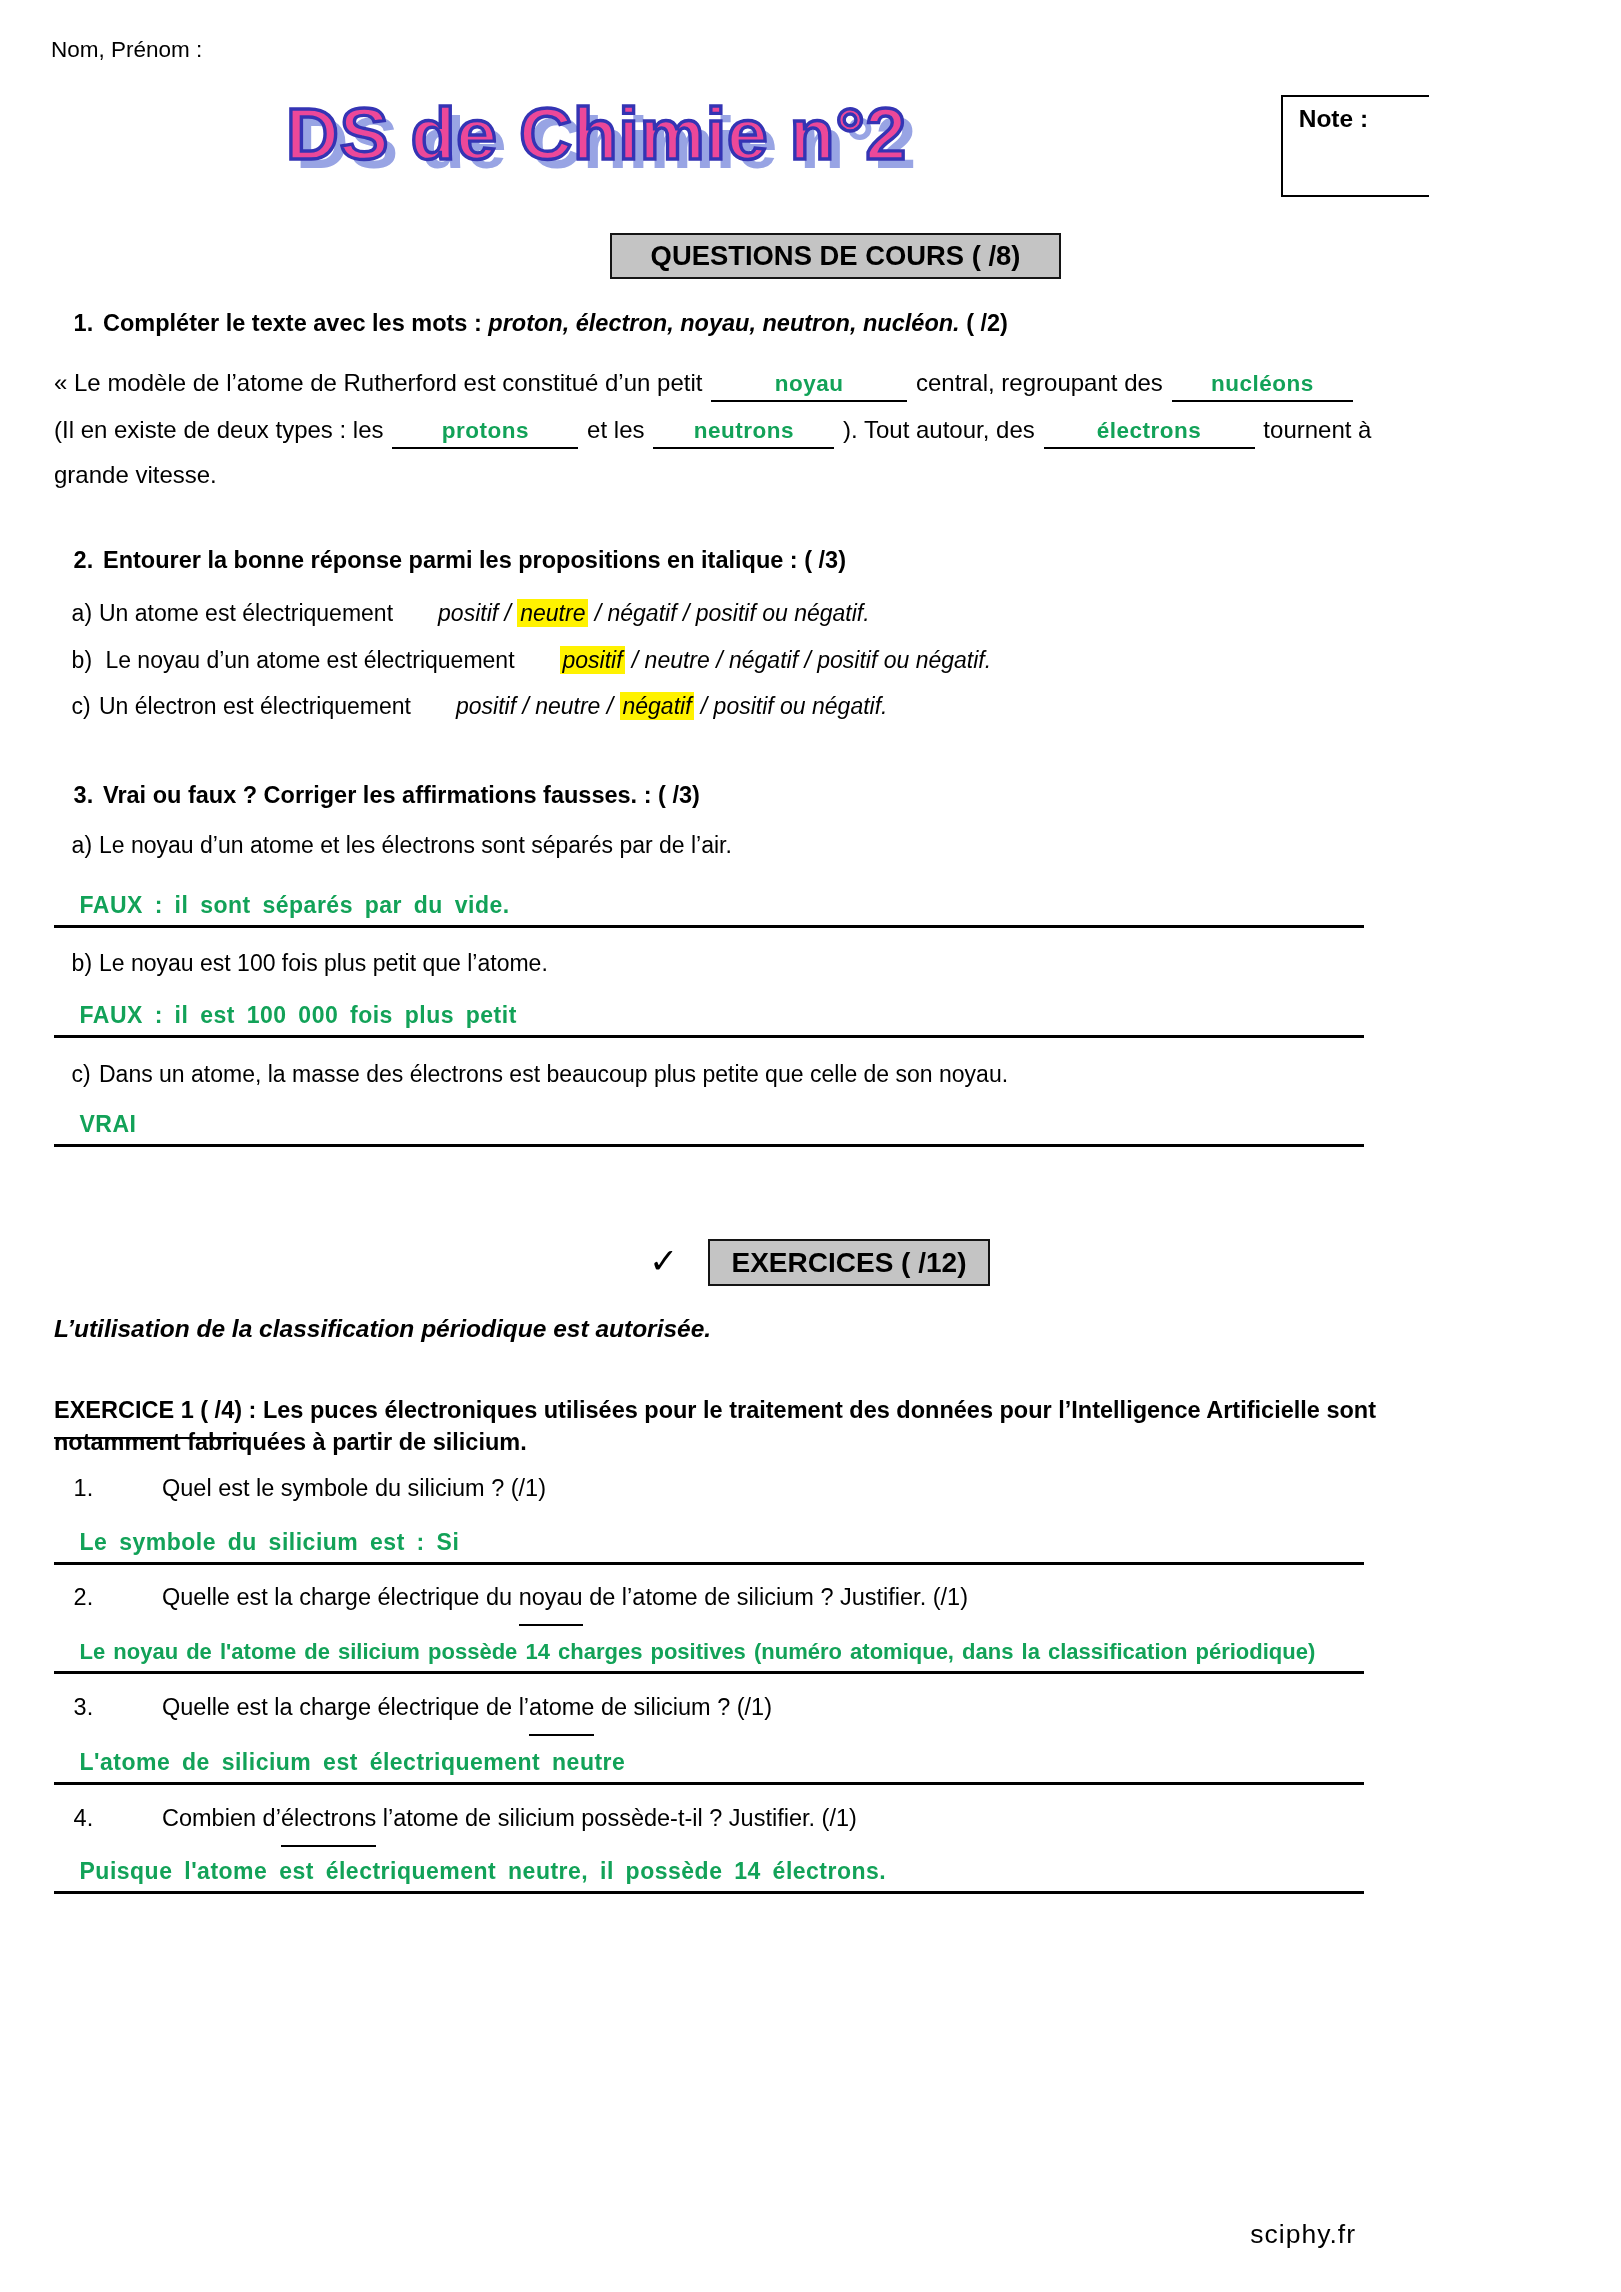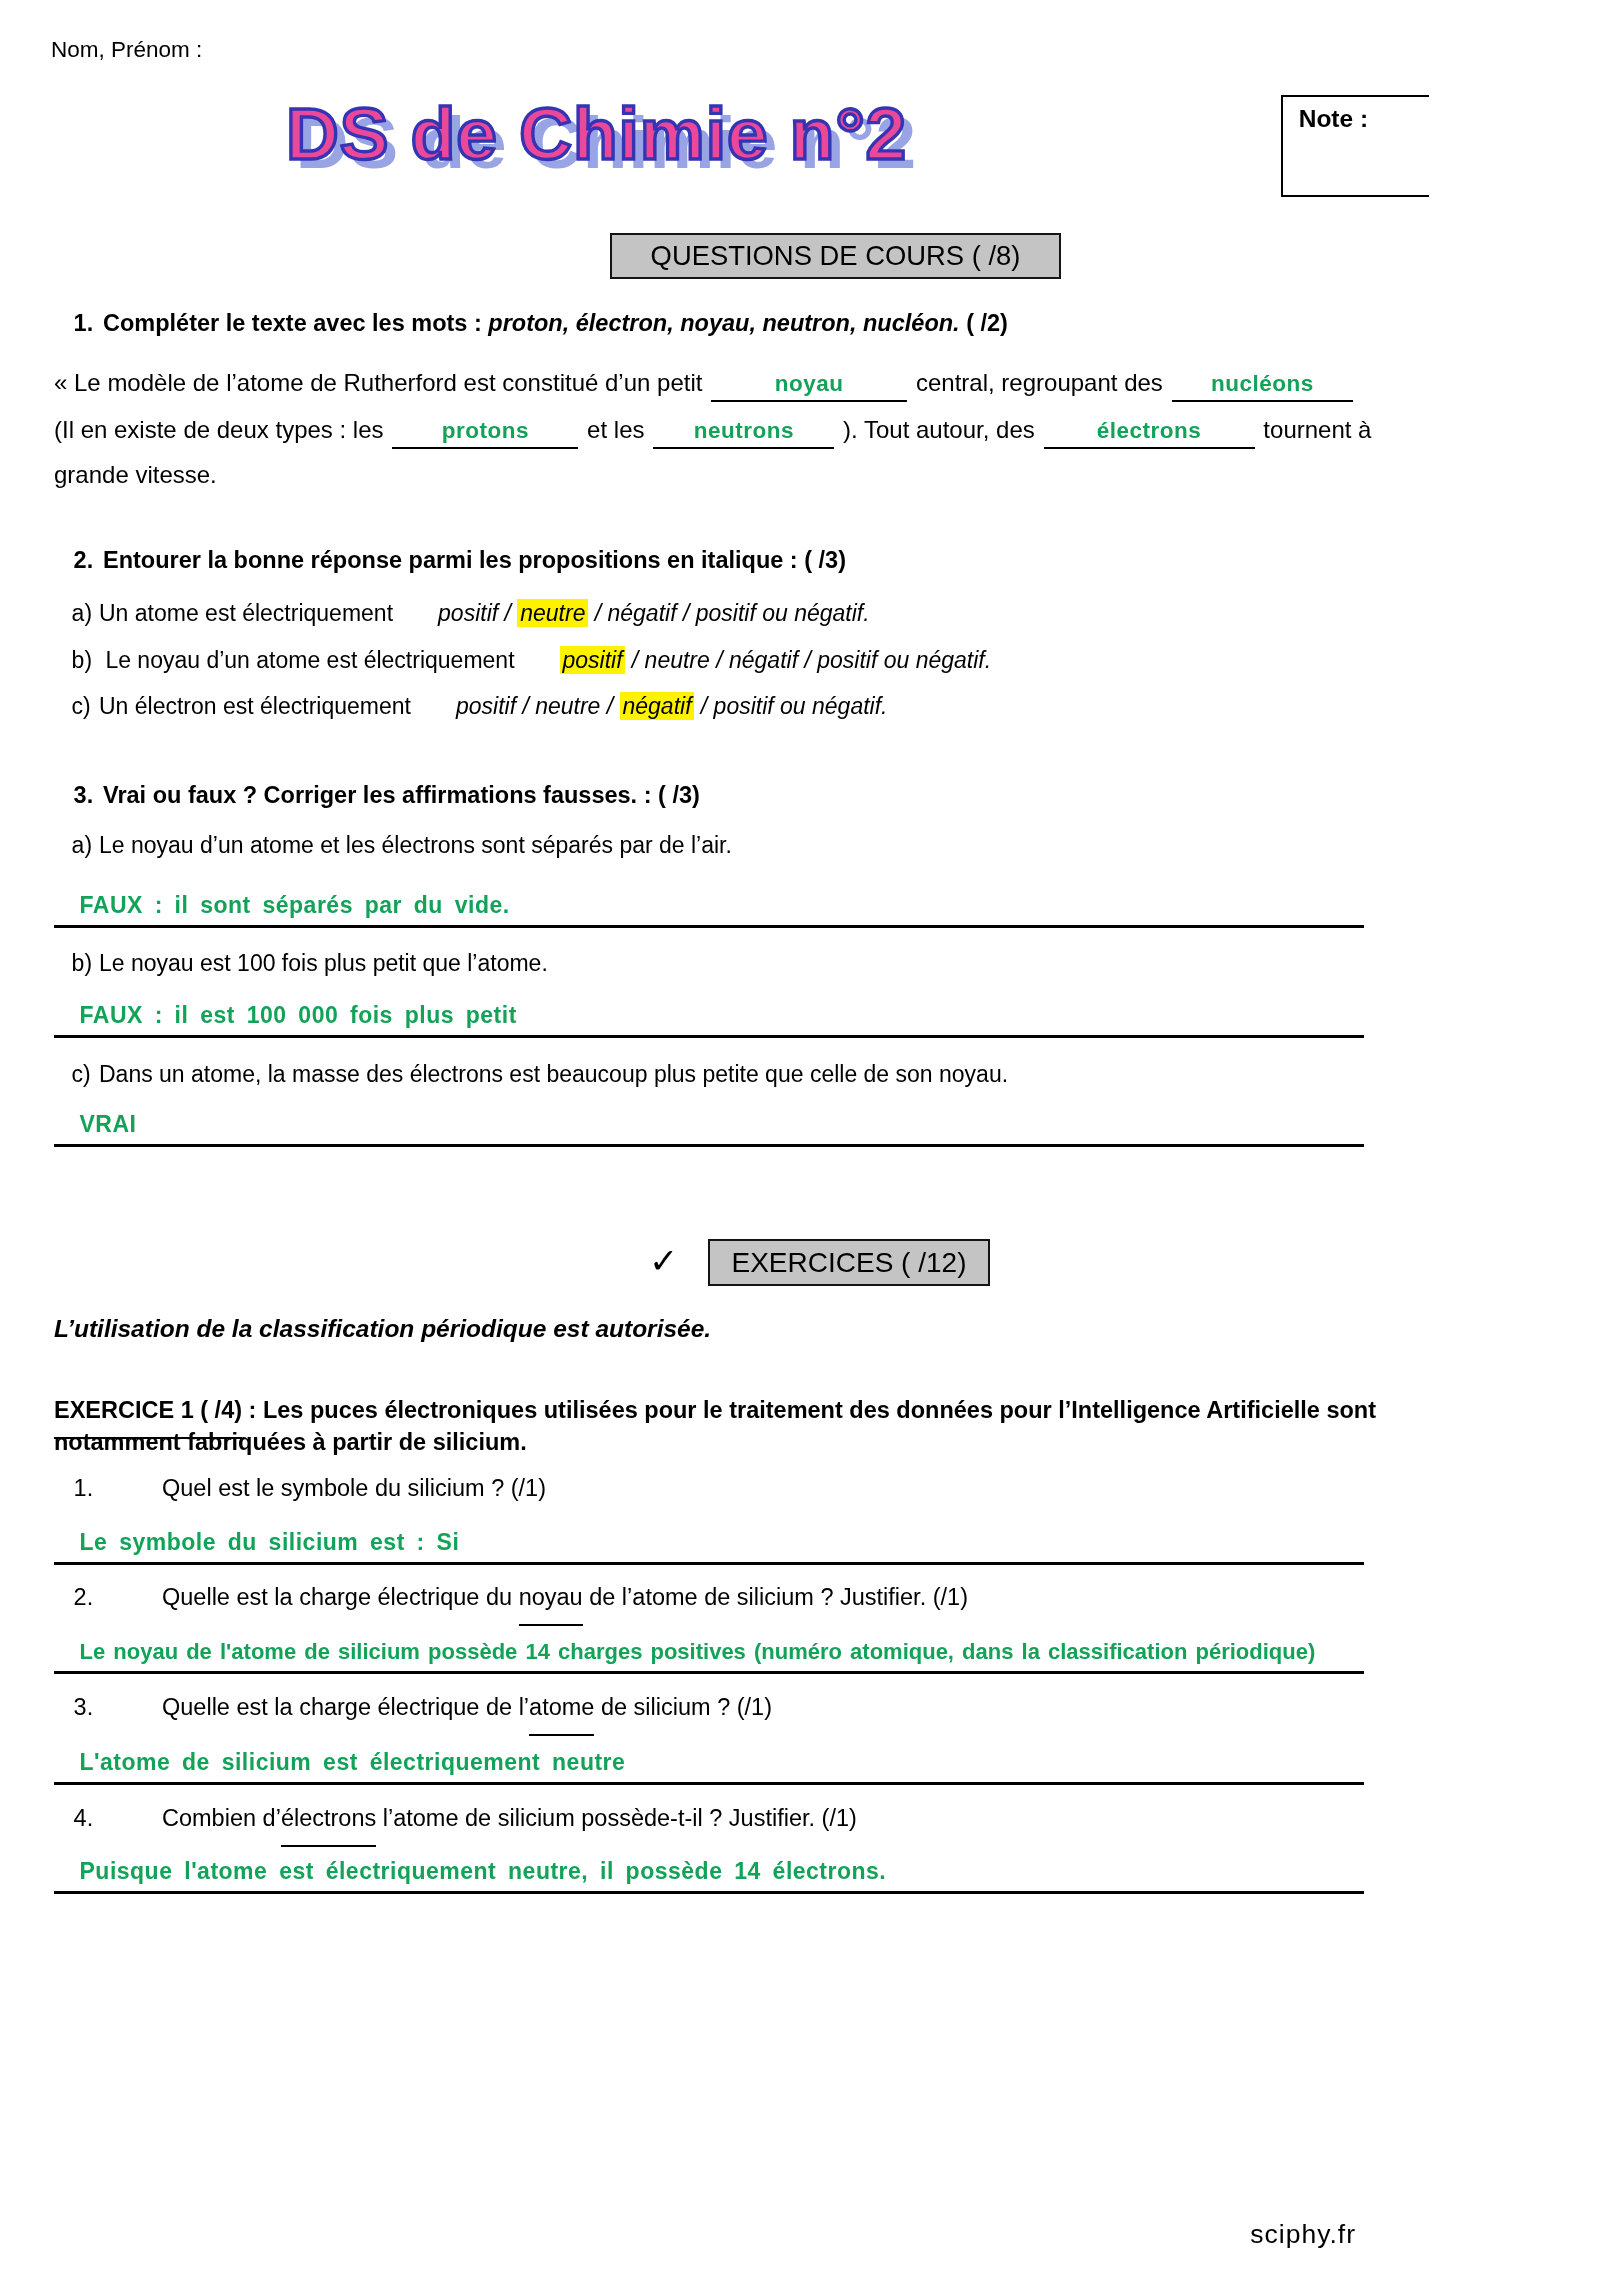--- a/index.html
+++ b/index.html
@@ -20,21 +20,21 @@
   .grade sup{font-size:14.7px;}
 
   .title{left:286px;top:92px;font-size:73px;font-weight:bold;letter-spacing:1px;
          color:#ec4899;-webkit-text-stroke:3.4px var(--t-outline);
          text-shadow:9.8px 8.8px 0 var(--t-shadow);white-space:nowrap;}
 
   .note-box{left:1281px;top:95px;width:257px;height:102px;border:2.9px solid #000;}
   .note-label{position:absolute;left:15.7px;top:7.8px;font-weight:bold;font-size:24.5px;}
   .note-max{position:absolute;right:11.8px;bottom:7.8px;font-weight:bold;font-size:26.5px;}
 
-  .section-head{background:var(--head-bg);border:2.9px solid #141414;font-weight:normal;
+  .section-head{background:var(--head-bg);border:2.9px solid #141414;font-weight:bold;
                 display:flex;align-items:center;justify-content:center;}
   .head1{left:610px;top:233px;width:451px;height:46px;font-size:27.4px;}
   .head2{left:708px;top:1239px;width:282px;height:47px;font-size:28px;}
   .check{left:649px;top:1241px;font-size:35px;}
 
   .qhead{left:54px;right:69px;font-weight:bold;font-size:23.5px;display:flex;}
   .qhead .num{width:49px;flex:none;padding-left:19.6px;}
   .qhead .t{white-space:pre;}
   .q1{top:310px;} .q2{top:547px;} .q3{top:782px;}
   .it{font-style:italic;}

